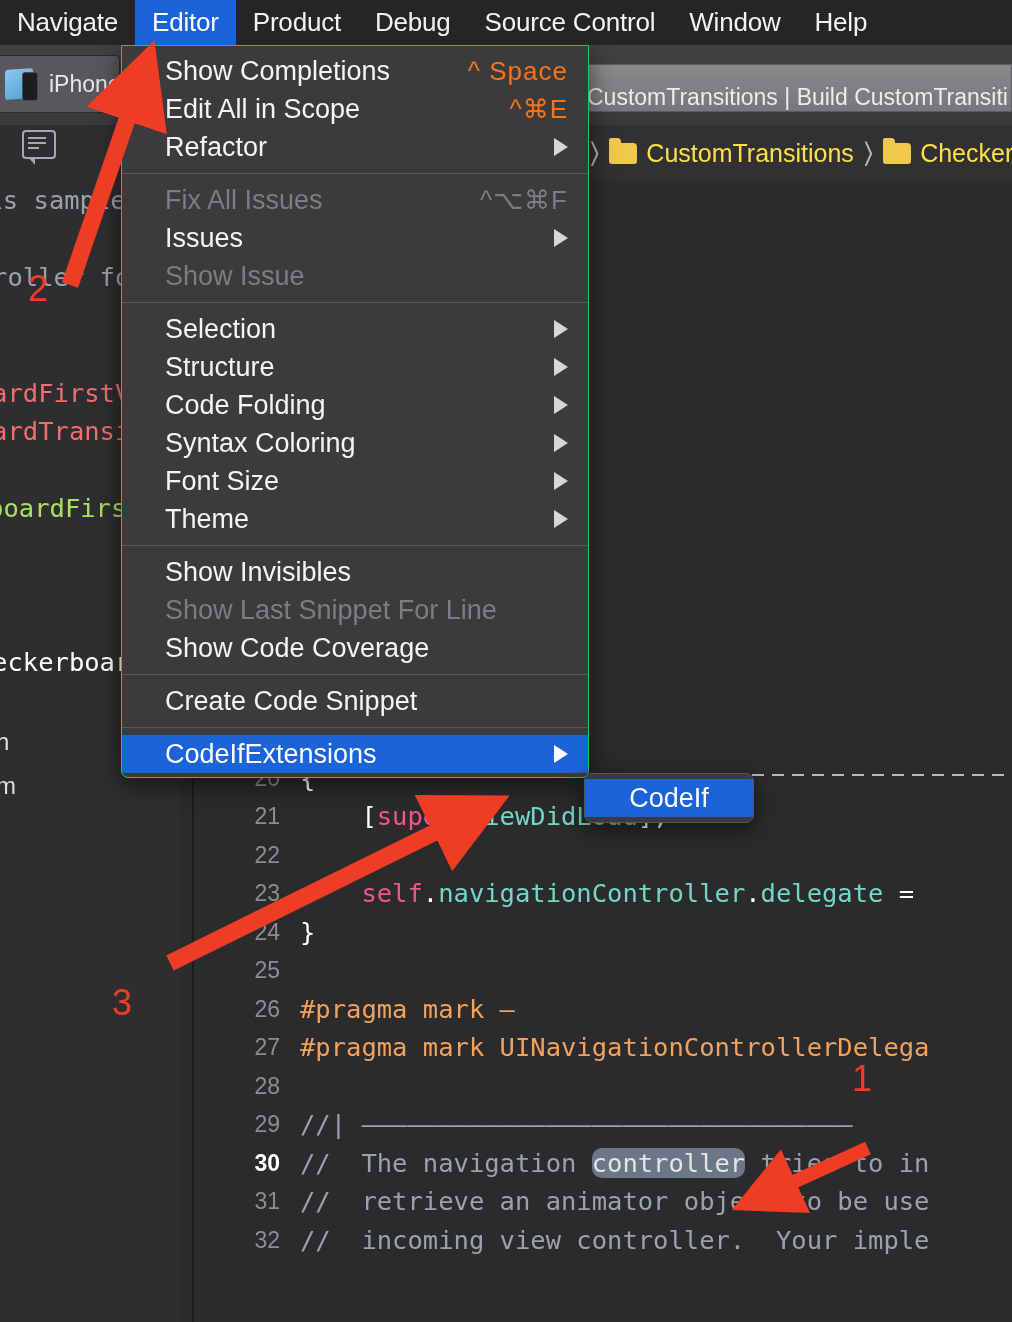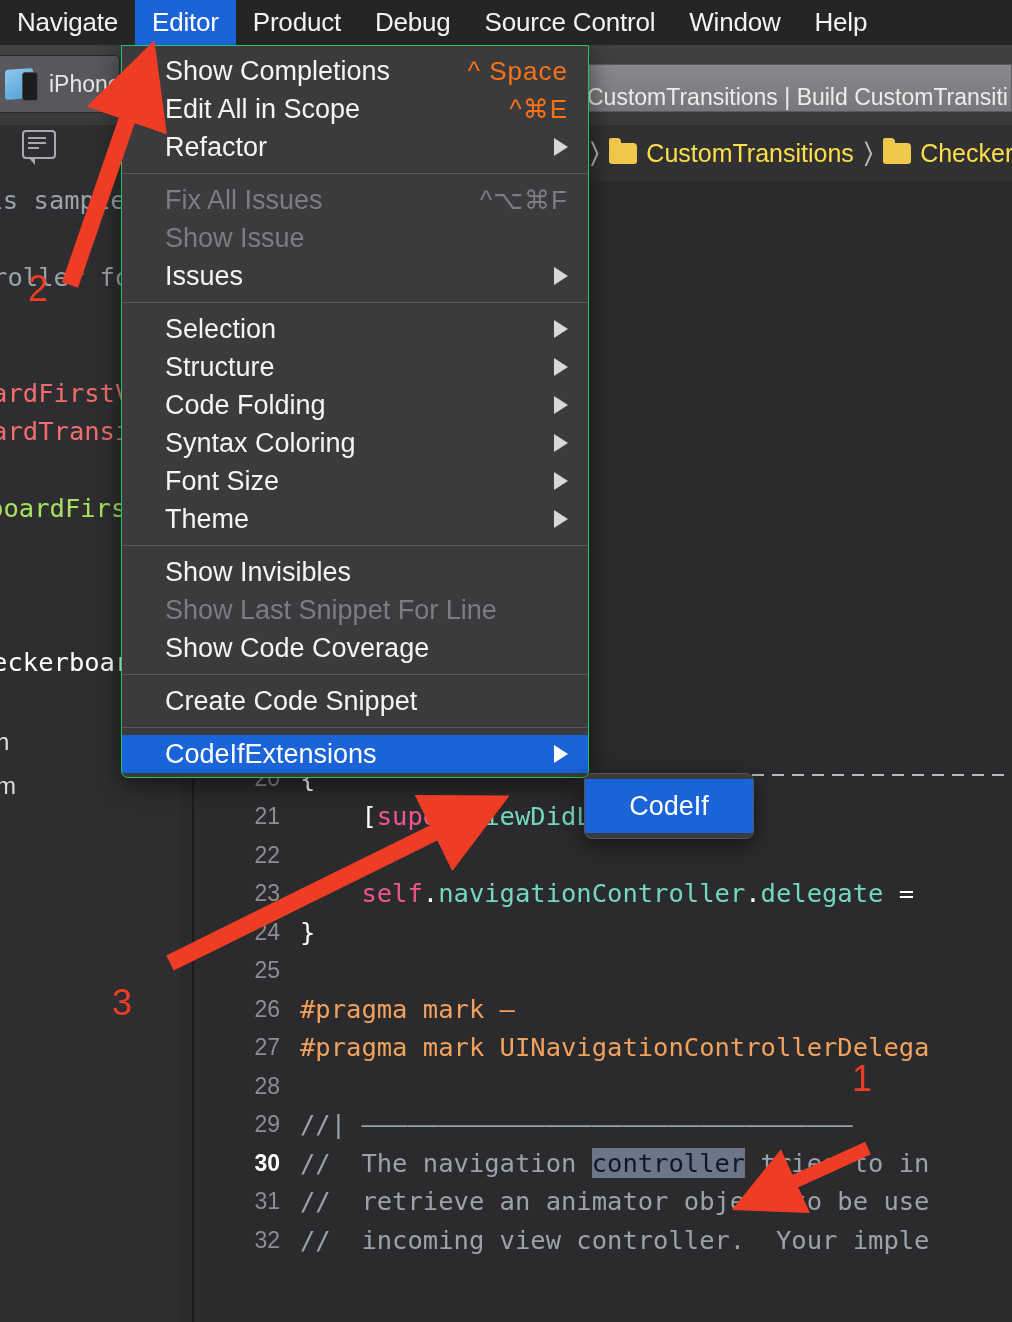--- a/index.html
+++ b/index.html
@@ -208,21 +208,21 @@
   .lnum.cur { color: #ffffff; font-weight: bold; }
   .ltext { position: absolute; left: 120px; }
 
   .c-cmt   { color: #9aa2ab; }
   .c-kw    { color: #f0568c; }
   .c-type  { color: #f26d6d; }
   .c-str   { color: #a8e05f; }
   .c-id    { color: #74d9bb; }
   .c-pln   { color: #ffffff; }
   .c-prag  { color: #f2a25c; }
-  .c-hl    { background: #6d7688; color: #0f172a; }
+  .c-hl    { background: #6d7688; color: #e5e5e5; border-radius: 10px; }
 
   
   .menu {
     position: absolute;
     top: 45px; left: 121px;
     width: 466px;
     background: #3b3b3d;
     border: 1px solid #22c55e;
     border-radius: 0 0 7px 7px;
     box-shadow: 0 7px 26px rgba(0,0,0,.55);
@@ -262,21 +262,21 @@
     width: 168px;
     background: #3b3b3d;
     border: 1px solid #565659;
     border-radius: 8px;
     box-shadow: 0 6px 22px rgba(0,0,0,.55);
     z-index: 31;
     padding: 5px 0;
   }
   .submenu .mi {
     height: 38px;
-    padding: 8px 14px;
+    padding: 0 14px;
     justify-content: center;
     border-radius: 0;
   }
 
   
   .dash {
     position: absolute;
     top: 774px; left: 752px;
     width: 260px; height: 2px;
     background: repeating-linear-gradient(
@@ -356,26 +356,26 @@
       </div>
       <div class="mi">
         <span class="lbl">Refactor</span>
         <span class="arrow"></span>
       </div>
       <div class="msep"></div>
       <div class="mi dim">
         <span class="lbl">Fix All Issues</span>
         <span class="key">^⌥⌘F</span>
       </div>
+      <div class="mi">
+        <span class="lbl">Issues</span>
+        <span class="arrow"></span>
+      </div>
       <div class="mi dim">
         <span class="lbl">Show Issue</span>
-      </div>
-      <div class="mi">
-        <span class="lbl">Issues</span>
-        <span class="arrow"></span>
       </div>
       <div class="msep"></div>
       <div class="mi">
         <span class="lbl">Selection</span>
         <span class="arrow"></span>
       </div>
       <div class="mi">
         <span class="lbl">Structure</span>
         <span class="arrow"></span>
       </div>

